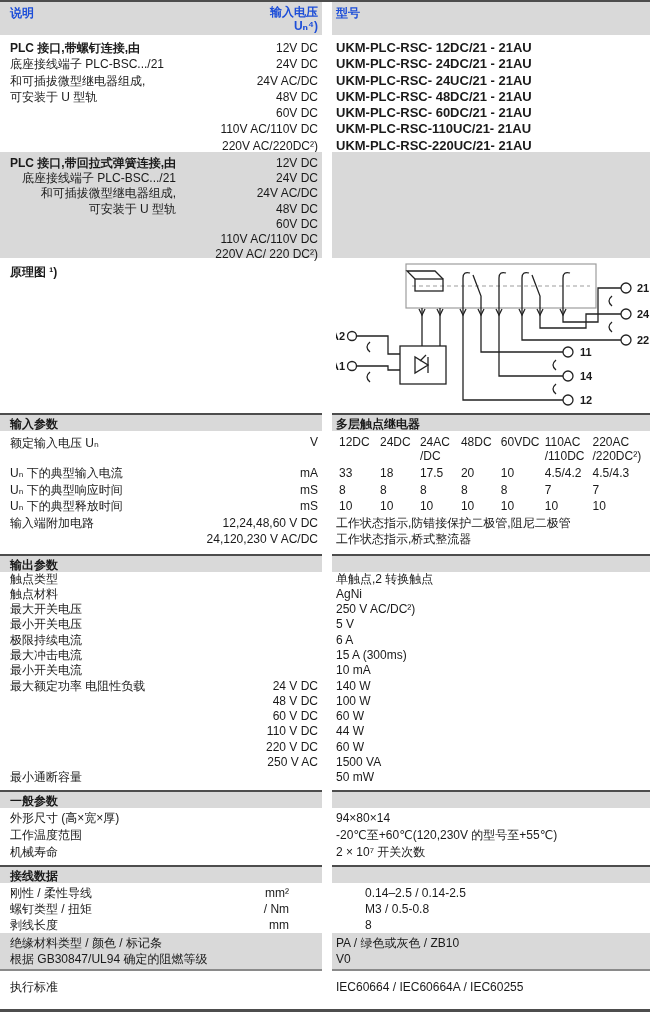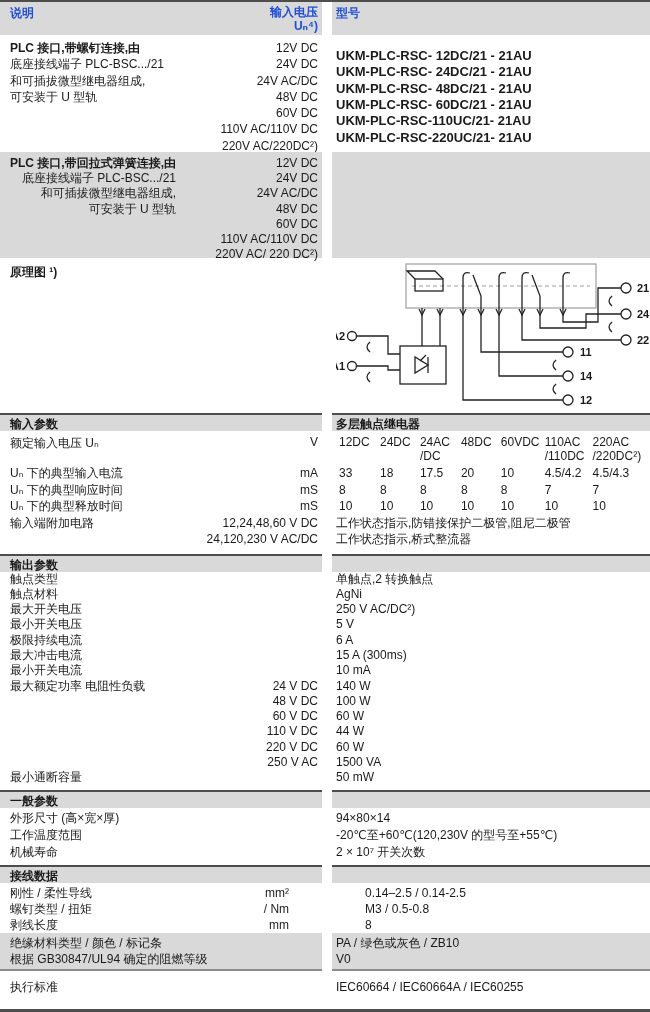--- a/index.html
+++ b/index.html
@@ -111,20 +111,21 @@
         <div>48V DC</div>
         <div>60V DC</div>
         <div>110V AC/110V DC</div>
         <div>220V AC/220DC²)</div>
       </div>
     </div>
     <div class="gutter"></div>
     <div class="rcol models">
       <div>UKM-PLC-RSC- 12DC/21 - 21AU</div>
       <div>UKM-PLC-RSC- 24DC/21 - 21AU</div>
+      <div>UKM-PLC-RSC- 24UC/21 - 21AU</div>
       <div>UKM-PLC-RSC- 48DC/21 - 21AU</div>
       <div>UKM-PLC-RSC- 60DC/21 - 21AU</div>
       <div>UKM-PLC-RSC-110UC/21- 21AU</div>
       <div>UKM-PLC-RSC-220UC/21- 21AU</div>
     </div>
   </div>
 
   <div class="row blockB">
     <div class="lcol split">
       <div class="desc">

